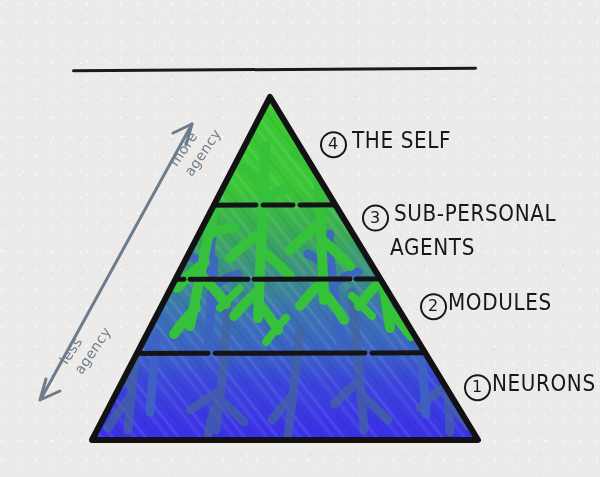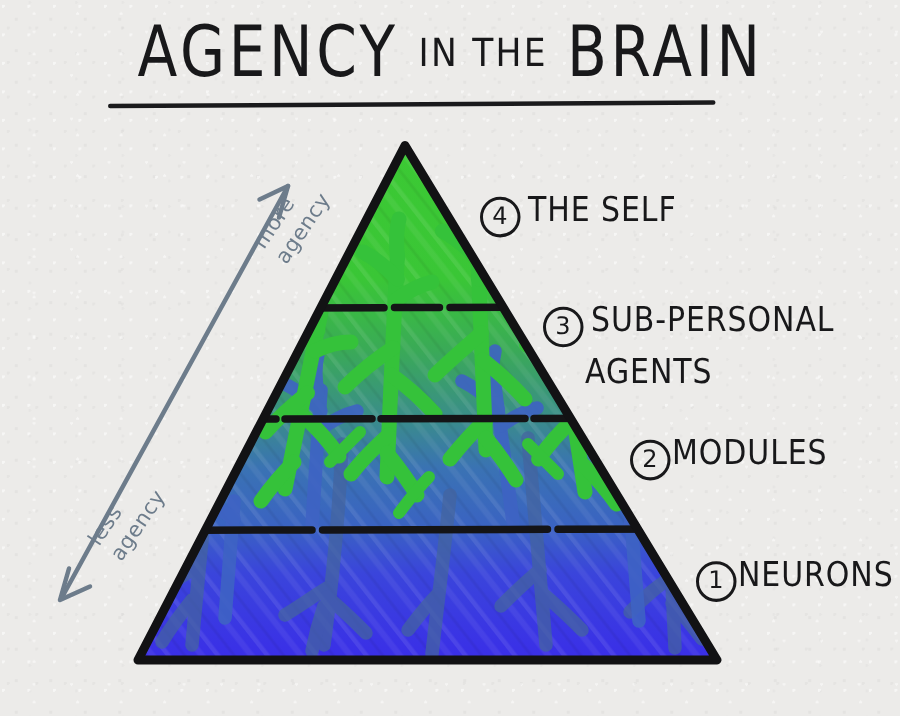--- a/index.html
+++ b/index.html
@@ -129,25 +129,20 @@
     transform: rotate(-56deg);
     transform-origin: left top;
     line-height: 1.25;
   }
 </style>
 </head>
 <body>
 
 <div id="canvas">
 
-  <div id="title-block">
-    <div class="title-row">
-      <span class="t-main">AGENCY</span><span class="t-small">IN THE</span><span class="t-main">BRAIN</span>
-    </div>
-  </div>
   <div id="title-underline"></div>
 
   <div id="pyramid-wrap">
     <svg width="600" height="477" viewBox="0 0 600 477">
       <defs>
         <linearGradient id="pyrGrad" x1="0" y1="0" x2="0" y2="1">
           <stop offset="0.00" stop-color="#3cc934"></stop>
           <stop offset="0.26" stop-color="#3ac636"></stop>
           <stop offset="0.40" stop-color="#3aa958"></stop>
           <stop offset="0.52" stop-color="#3a8f86"></stop>

